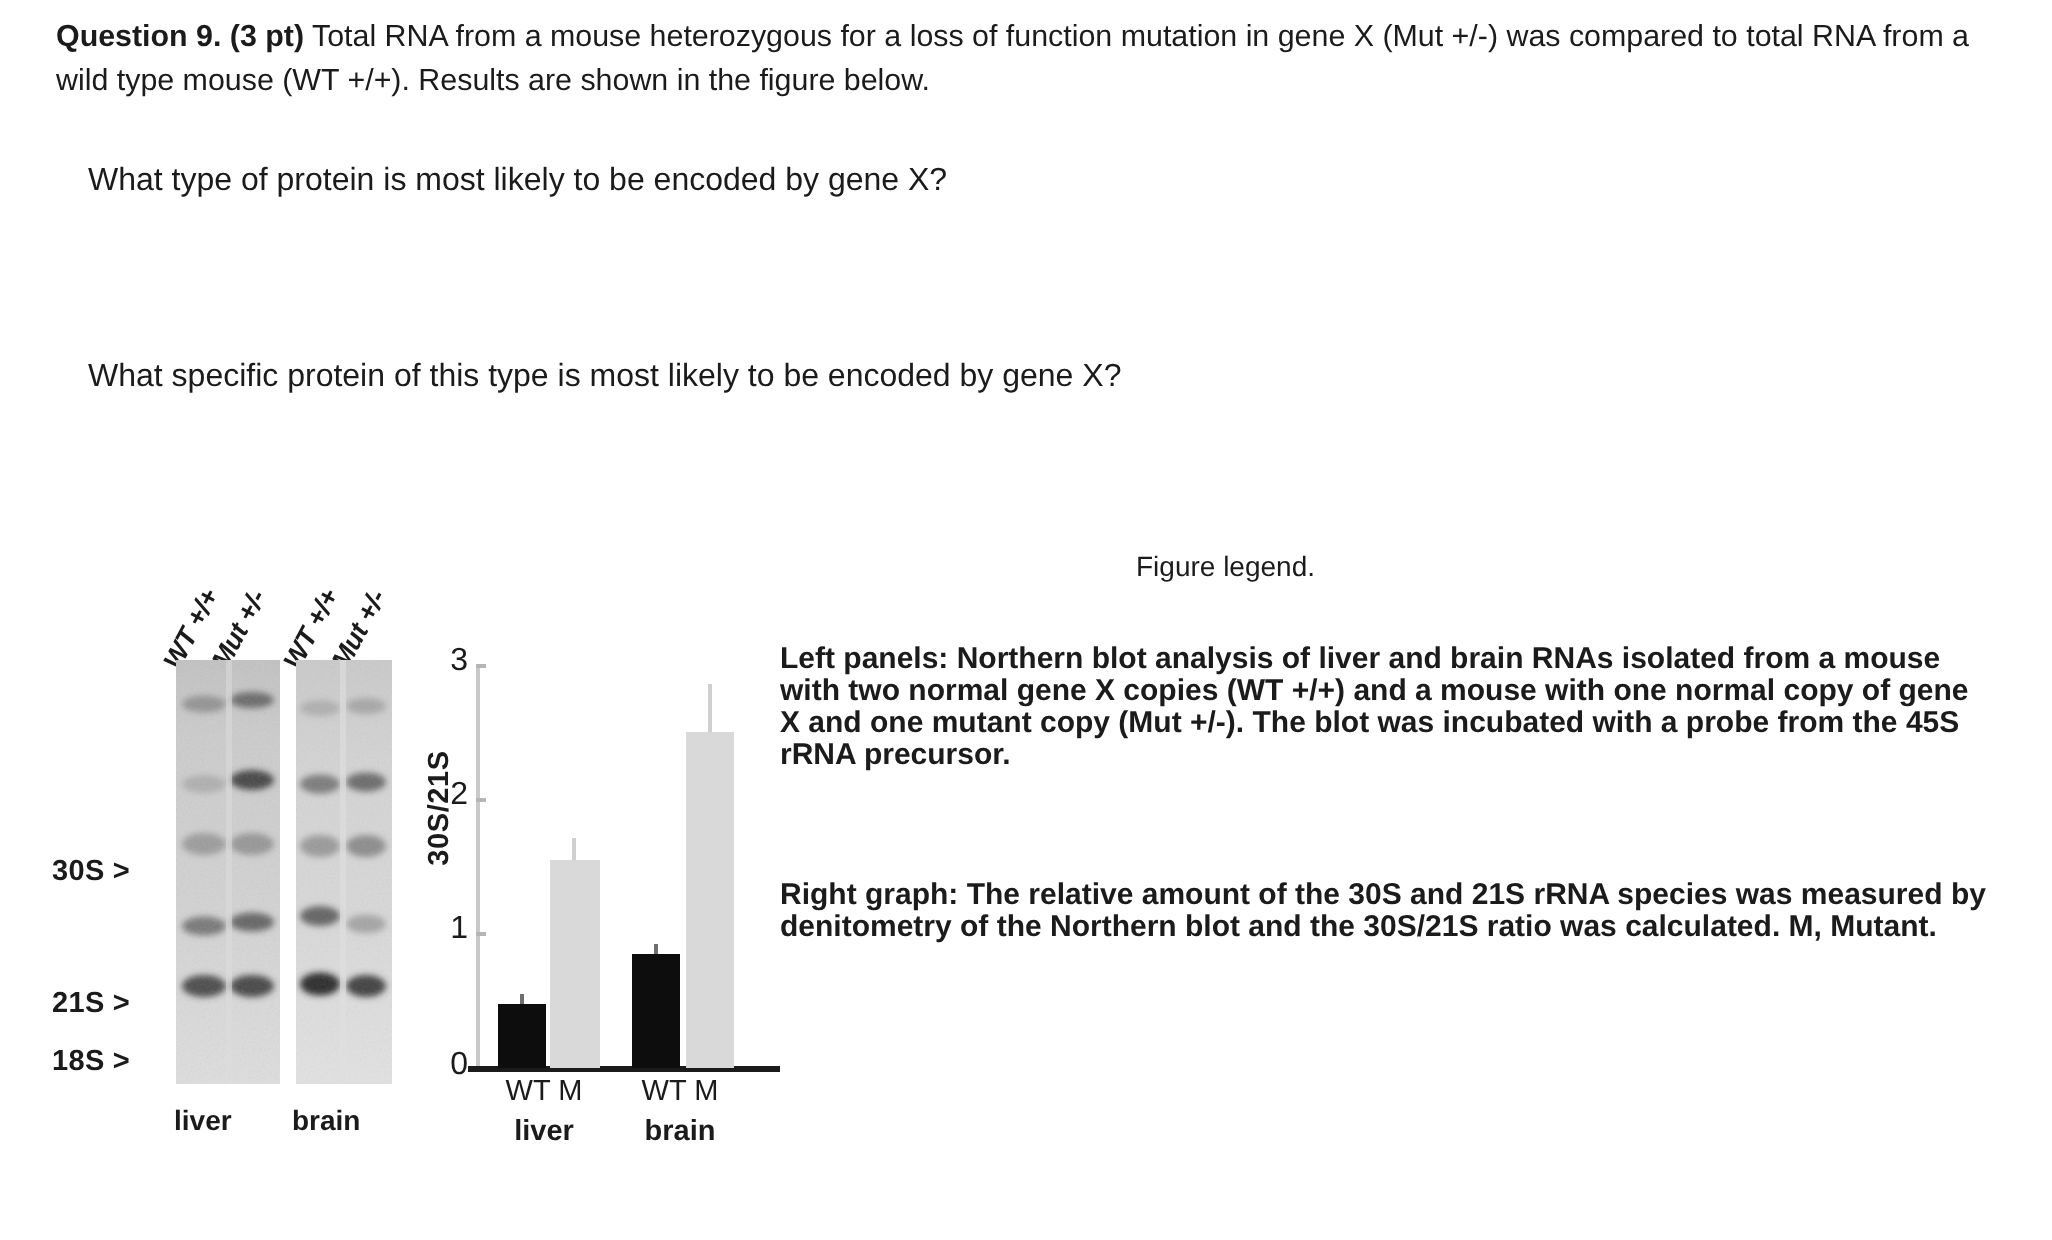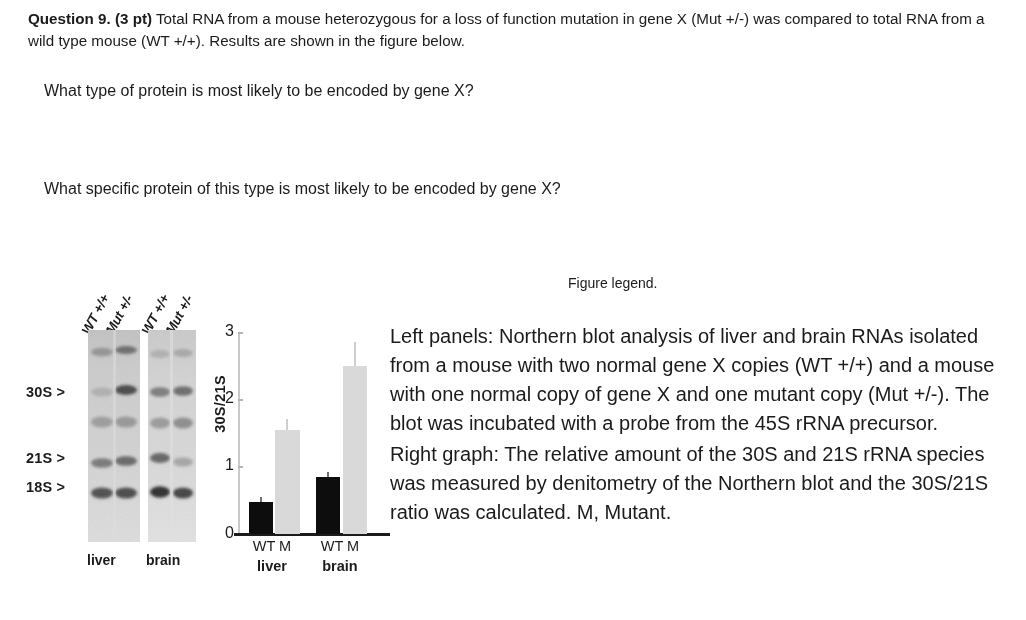--- a/index.html
+++ b/index.html
@@ -44,22 +44,23 @@
     position: absolute;
     left: 568px;
     top: 275px;
     font-size: 14px;
     white-space: nowrap;
   }
   .legend-para {
     position: absolute;
     left: 390px;
     width: 605px;
-    font-size: 20px;
-    line-height: 29px;
+    font-size: 15px;
+    line-height: 16px;
+    font-weight: bold;
   }
   #legend-para-1 { top: 322px; }
   #legend-para-2 { top: 440px; }
 
   
   #figure {
     position: absolute;
     left: 0;
     top: 260px;
     width: 400px;
@@ -88,20 +89,21 @@
   #blot-panel-liver { left: 88px; width: 52px; }
   #blot-panel-brain { left: 148px; width: 48px; }
 
   .blot-marker {
     position: absolute;
     left: 26px;
     font-size: 14.5px;
     font-weight: bold;
     white-space: nowrap;
     letter-spacing: 0.2px;
+    margin-top: 44px;
   }
   .blot-marker .arrow { margin-left: 4px; }
 
   .panel-caption {
     position: absolute;
     top: 292px;
     font-size: 14px;
     font-weight: bold;
     white-space: nowrap;
   }

